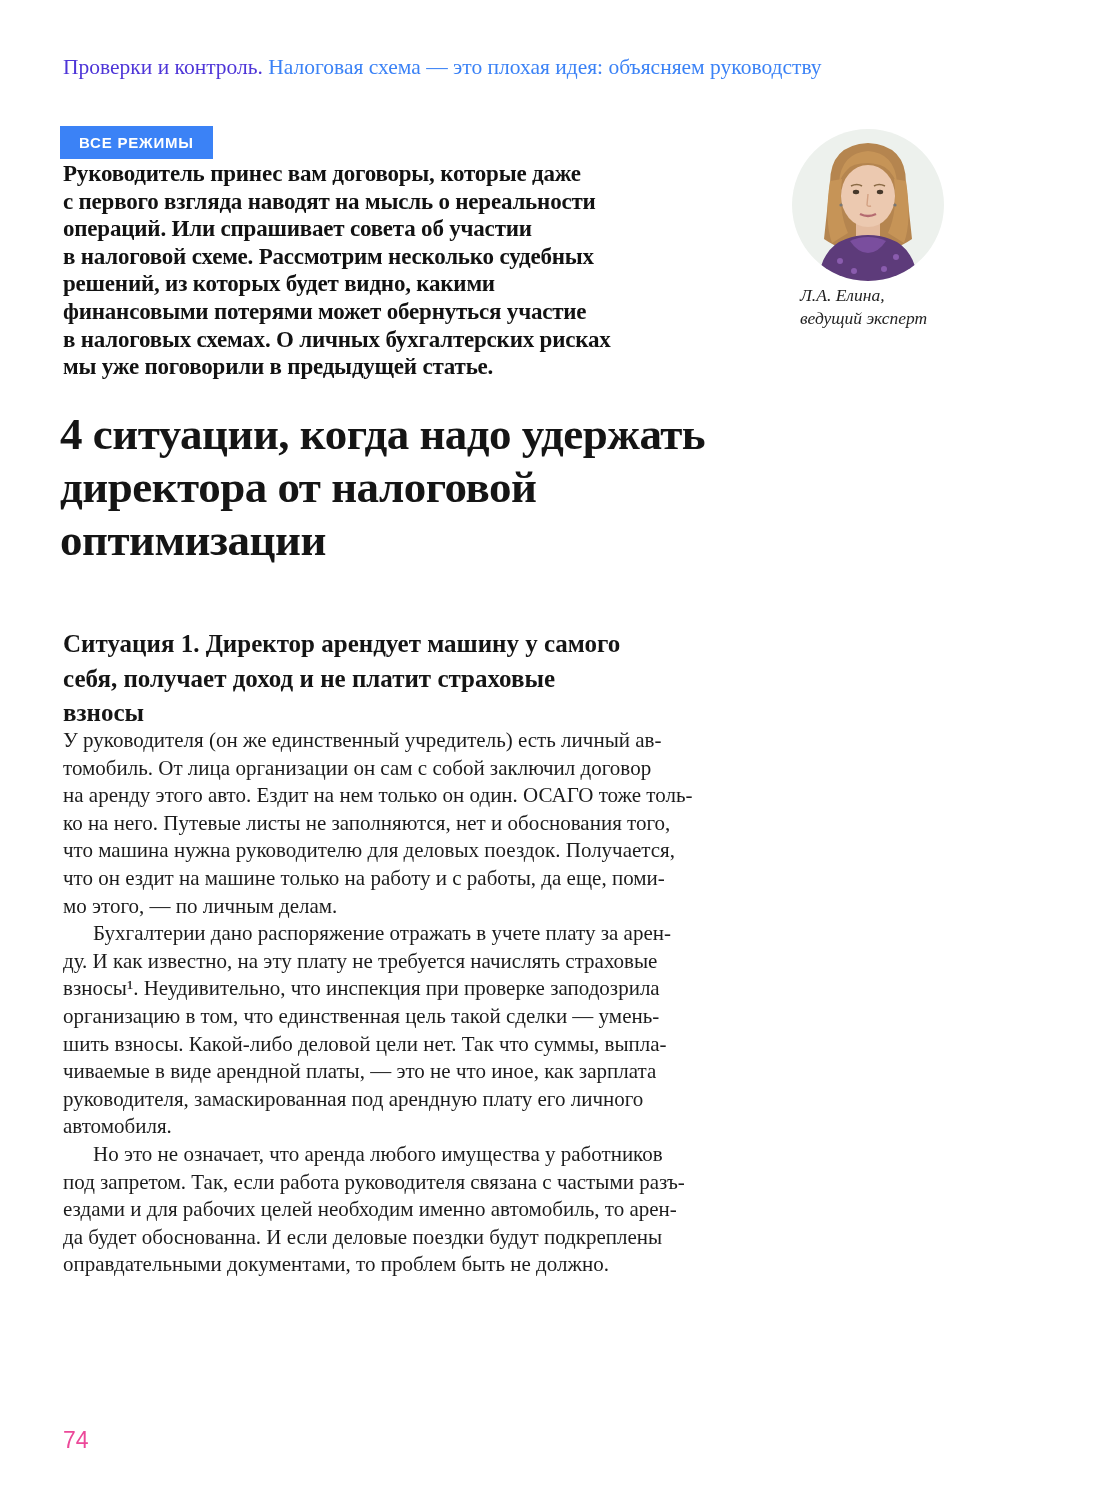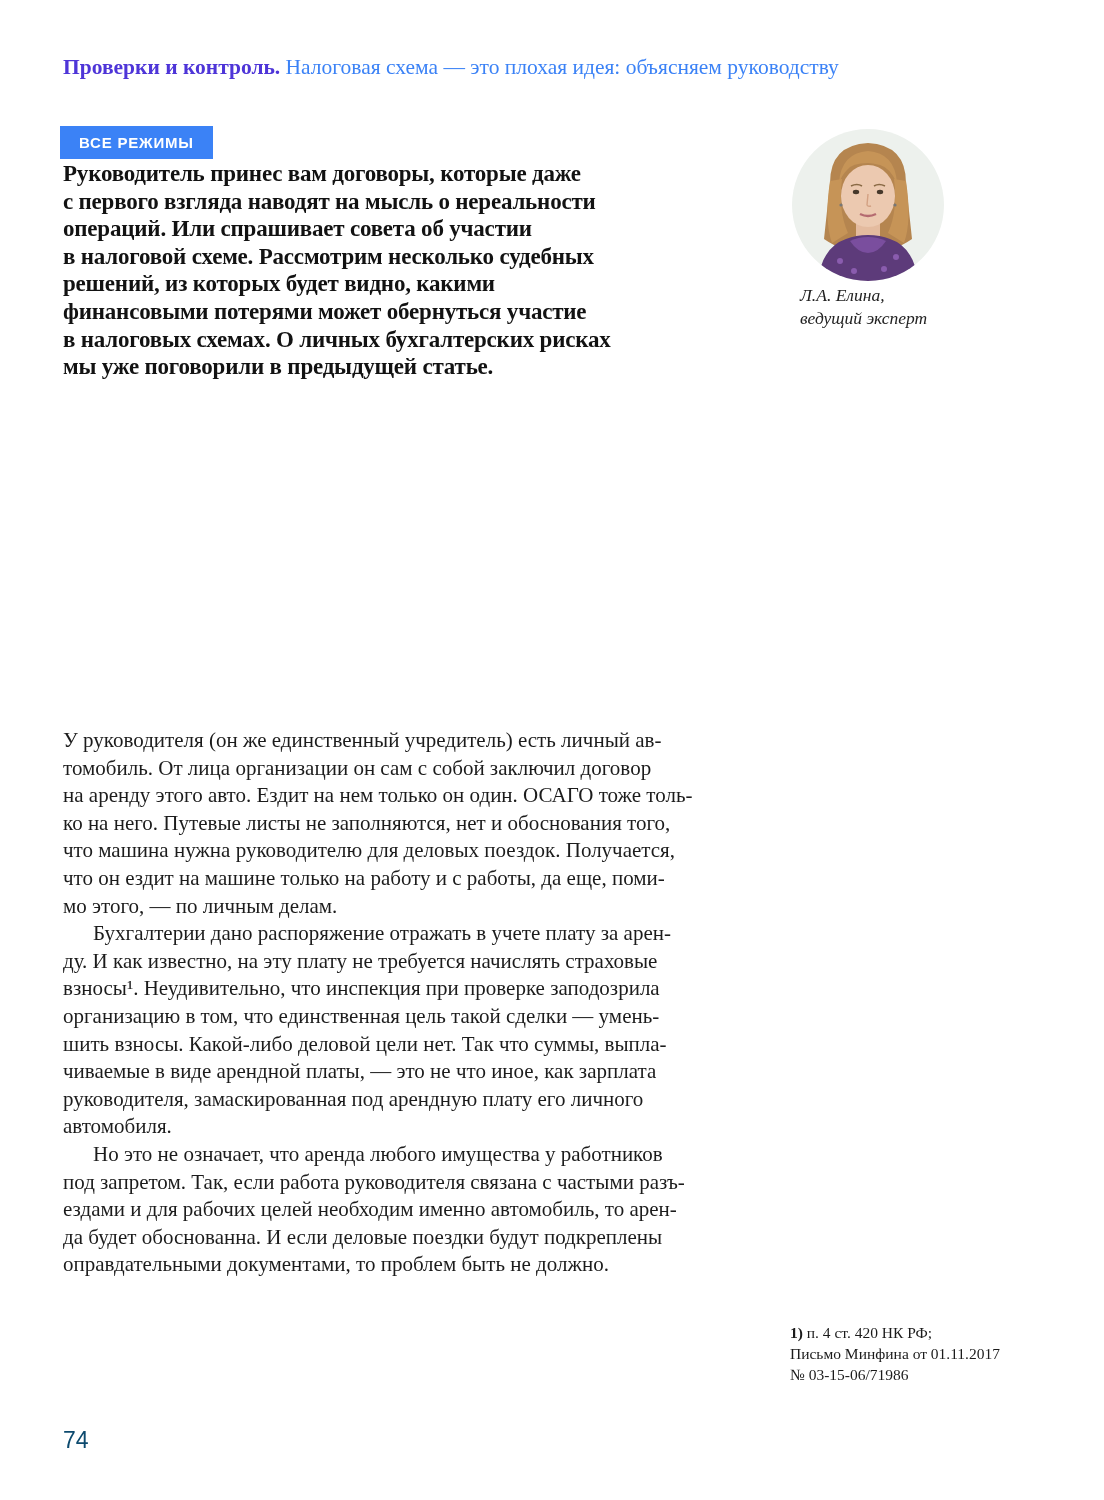--- a/index.html
+++ b/index.html
@@ -11,21 +11,21 @@
     font-family:"Liberation Serif", serif;
     color:#1c1c1c;
     overflow:hidden;
   }
   .abs{position:absolute;}
   
   .kicker{
     left:63px;top:54px;width:980px;
     font-size:21.5px;line-height:26px;
   }
-  .kicker .rubric{font-weight:bold;color:#4e35d8;}
+  .kicker .rubric{font-weight:normal;color:#4e35d8;}
   .kicker .subtitle{color:#3b82f6;text-align:center;}
   
   .badge{
     left:60px;top:126px;
     background:#3b82f6;color:#ffffff;
     font-family:"Liberation Sans", sans-serif;
     font-weight:bold;font-size:15px;letter-spacing:.8px;
     padding:8px 19px 8px 19px;
     white-space:nowrap;
   }
@@ -72,21 +72,21 @@
     left:790px;top:1322px;width:250px;
     font-size:15.5px;line-height:21px;
     color:#1b1b1b;
   }
   .footnote .fn-marker{font-weight:bold;}
   .footnote .fn-text{white-space:pre-line;}
   
   .folio{
     left:63px;top:1427px;
     font-family:"Liberation Sans", sans-serif;
-    font-size:23px;color:#0c4a6e;
+    font-size:23px;color:#ec4899;
   }
 </style>
 </head>
 <body>
 
 <div class="page">
 
   <div class="abs kicker">
     <span class="rubric">Проверки и контроль.</span><span class="subtitle"> Налоговая схема — это плохая идея: объясняем руководству</span>
   </div>
@@ -142,21 +142,27 @@
         <circle cx="62" cy="142" r="3" fill="#8a5cae"></circle>
         <circle cx="92" cy="140" r="3" fill="#8a5cae"></circle>
         <circle cx="104" cy="128" r="3" fill="#8a5cae"></circle>
       </g>
     </svg>
   </div>
 
   <div class="abs author-caption">Л.А. Елина,
 ведущий эксперт</div>
 
+  <h1 class="abs title" style="margin:0;">4 ситуации, когда надо удержать
+директора от налоговой
+оптимизации</h1>
 
+  <h2 class="abs section-heading" style="margin:0;">Ситуация 1. Директор арендует машину у самого
+себя, получает доход и не платит страховые
+взносы</h2>
 
   <div class="abs body-text">
     <p>У руководителя (он же единственный учредитель) есть личный ав-
 томобиль. От лица организации он сам с собой заключил договор
 на аренду этого авто. Ездит на нем только он один. ОСАГО тоже толь-
 ко на него. Путевые листы не заполняются, нет и обоснования того,
 что машина нужна руководителю для деловых поездок. Получается,
 что он ездит на машине только на работу и с работы, да еще, поми-
 мо этого, — по личным делам.</p>
     <p class="indent">Бухгалтерии дано распоряжение отражать в учете плату за арен-
@@ -167,21 +173,16 @@
 чиваемые в виде арендной платы, — это не что иное, как зарплата
 руководителя, замаскированная под арендную плату его личного
 автомобиля.</p>
     <p class="indent">Но это не означает, что аренда любого имущества у работников
 под запретом. Так, если работа руководителя связана с частыми разъ-
 ездами и для рабочих целей необходим именно автомобиль, то арен-
 да будет обоснованна. И если деловые поездки будут подкреплены
 оправдательными документами, то проблем быть не должно.</p>
   </div>
 
-  <div class="abs footnote">
-    <span class="fn-marker">1)</span><span class="fn-text"> п. 4 ст. 420 НК РФ;
-Письмо Минфина от 01.11.2017
-№ 03-15-06/71986</span>
-  </div>
 
   <div class="abs folio">74</div>
 
 </div>
 
 </body></html>

